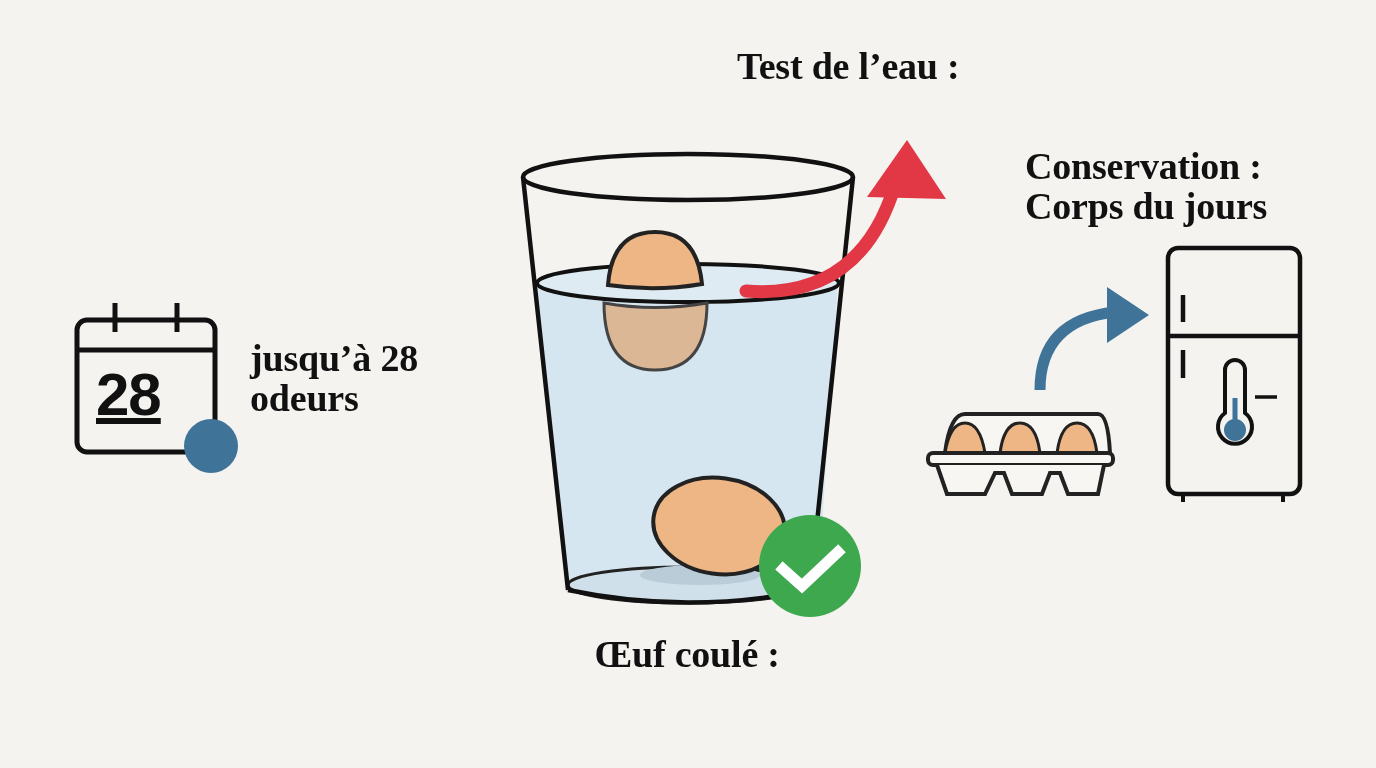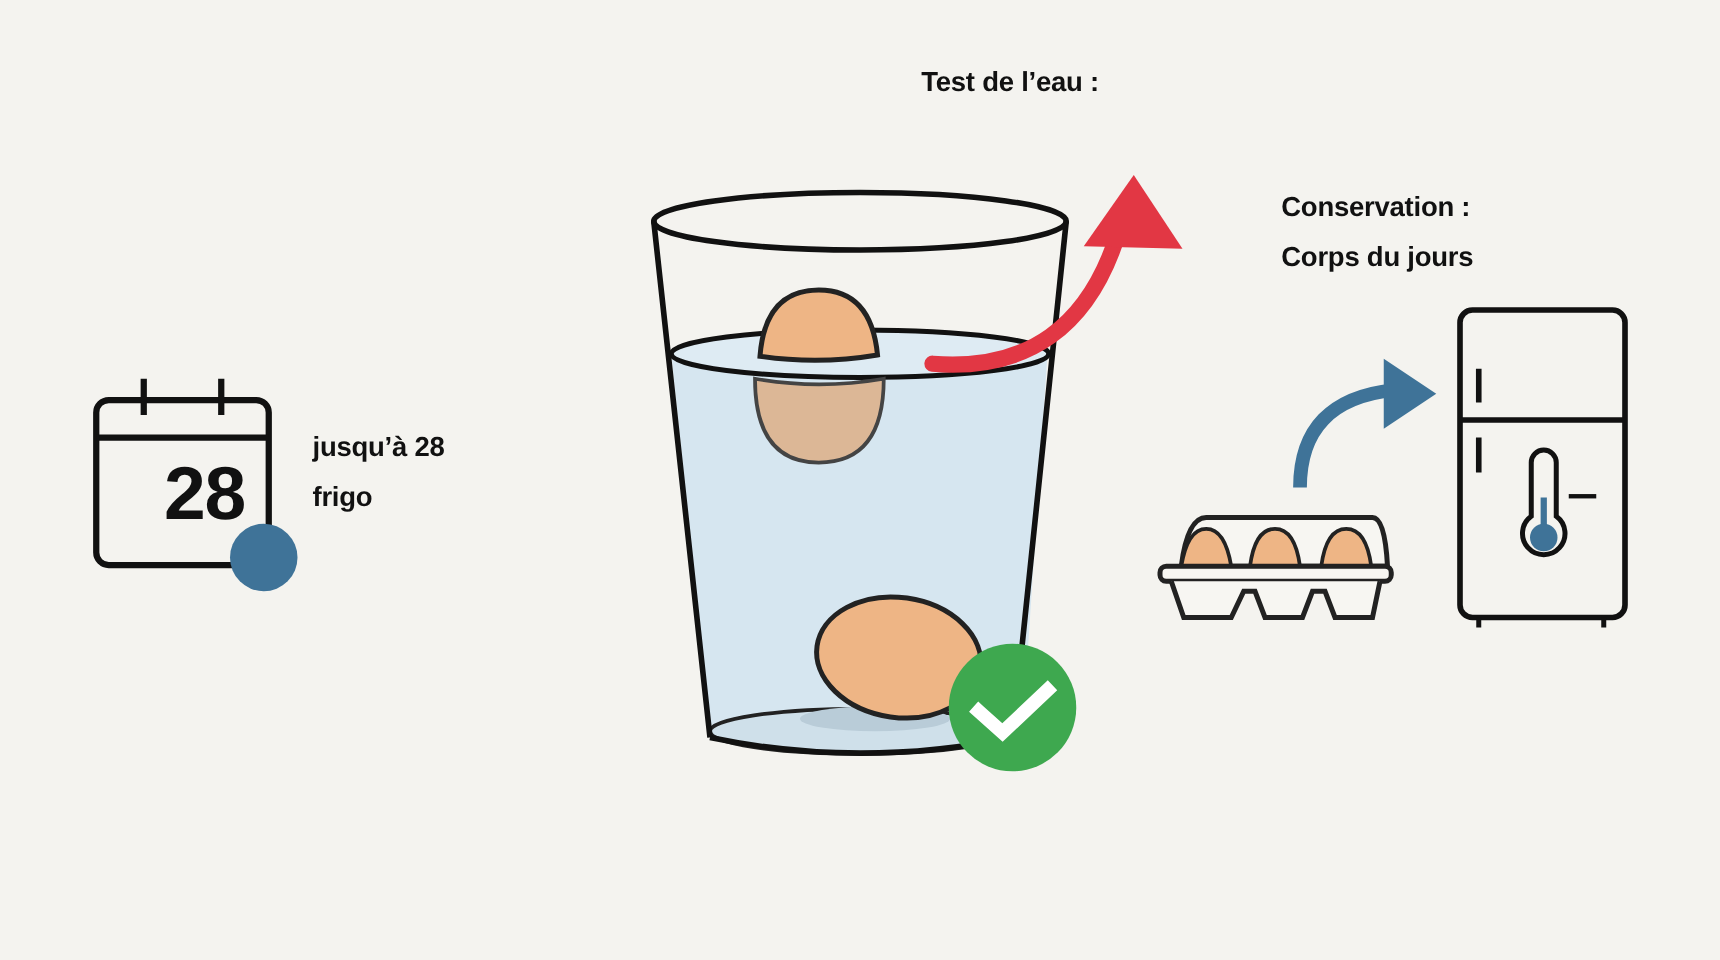--- a/index.html
+++ b/index.html
@@ -3,40 +3,40 @@
 <meta charset="utf-8">
 <style>
   html, body { margin: 0; padding: 0; }
   body {
     width: 1376px; height: 768px; position: relative; overflow: hidden;
     background: #f4f3ef;
     font-family: "Liberation Sans", "DejaVu Sans", sans-serif;
     color: #111;
   }
   .abs { position: absolute; }
-  .lbl { font-weight: bold; font-size: 22px; line-height: 40px; letter-spacing: -0.2px; }
+  .lbl { font-weight: bold; font-size: 38px; line-height: 40px; letter-spacing: -0.2px; font-family: Liberation Serif, serif; }
   .lbl-normal { font-weight: normal; }
   .center { text-align: center; }
   svg { position: absolute; overflow: visible; }
 </style>
 </head>
 <body>
 
 <div>
   <svg style="left:74px;top:300px;width:170px;height:175px;" viewBox="0 0 170 175">
     <rect x="3" y="20" width="138" height="132" rx="10" fill="none" stroke="#111" stroke-width="5"></rect>
     <line x1="3" y1="50" x2="141" y2="50" stroke="#111" stroke-width="5"></line>
     <line x1="41" y1="3" x2="41" y2="32" stroke="#111" stroke-width="5"></line>
     <line x1="103" y1="3" x2="103" y2="32" stroke="#111" stroke-width="5"></line>
     <circle cx="137" cy="146" r="27" fill="#3f7398"></circle>
   </svg>
-  <div class="abs" style="left:96px;top:360px;width:100px;text-align:right;font-weight:bold;font-size:60px;line-height:70px;letter-spacing:-1px;">28</div>
+  <div class="abs" style="left:96px;top:360px;width:100px;text-align:left;font-weight:bold;font-size:60px;line-height:70px;letter-spacing:-1px;text-decoration:underline;">28</div>
   <div class="abs lbl" style="left:250px;top:338px;">
     <div>jusqu’à 28</div>
-    <div>frigo</div>
+    <div>odeurs</div>
   </div>
 </div>
 
 <div class="abs lbl" style="left:737px;top:46px;">
   <div>Test de l’eau :</div>
 </div>
 
 <svg style="left:0;top:0;width:1376px;height:768px;" viewBox="0 0 1376 768">
 
   <path d="M537 283 Q688 258 838 283 L818 585 Q688 610 568 585 Z" fill="#d6e6f0"></path>
@@ -60,20 +60,21 @@
     <polygon points="867,197 946,199 907,140" fill="#e23744"></polygon>
   </g>
 </svg>
 
 <svg style="left:758px;top:514px;width:104px;height:104px;" viewBox="0 0 104 104">
   <circle cx="52" cy="52" r="51" fill="#3ea84f"></circle>
   <polyline points="25,55 44,72 80,38" fill="none" stroke="#fff" stroke-width="11" stroke-linecap="square"></polyline>
 </svg>
 
 <div class="abs lbl center" style="left:560px;top:634px;width:254px;">
+  <div>Œuf coulé :</div>
 </div>
 
 <div class="abs lbl" style="left:1025px;top:146px;">
   <div>Conservation :</div>
   <div>Corps du jours</div>
 </div>
 
 <svg style="left:0;top:0;width:1376px;height:768px;" viewBox="0 0 1376 768">
 
   <g>

